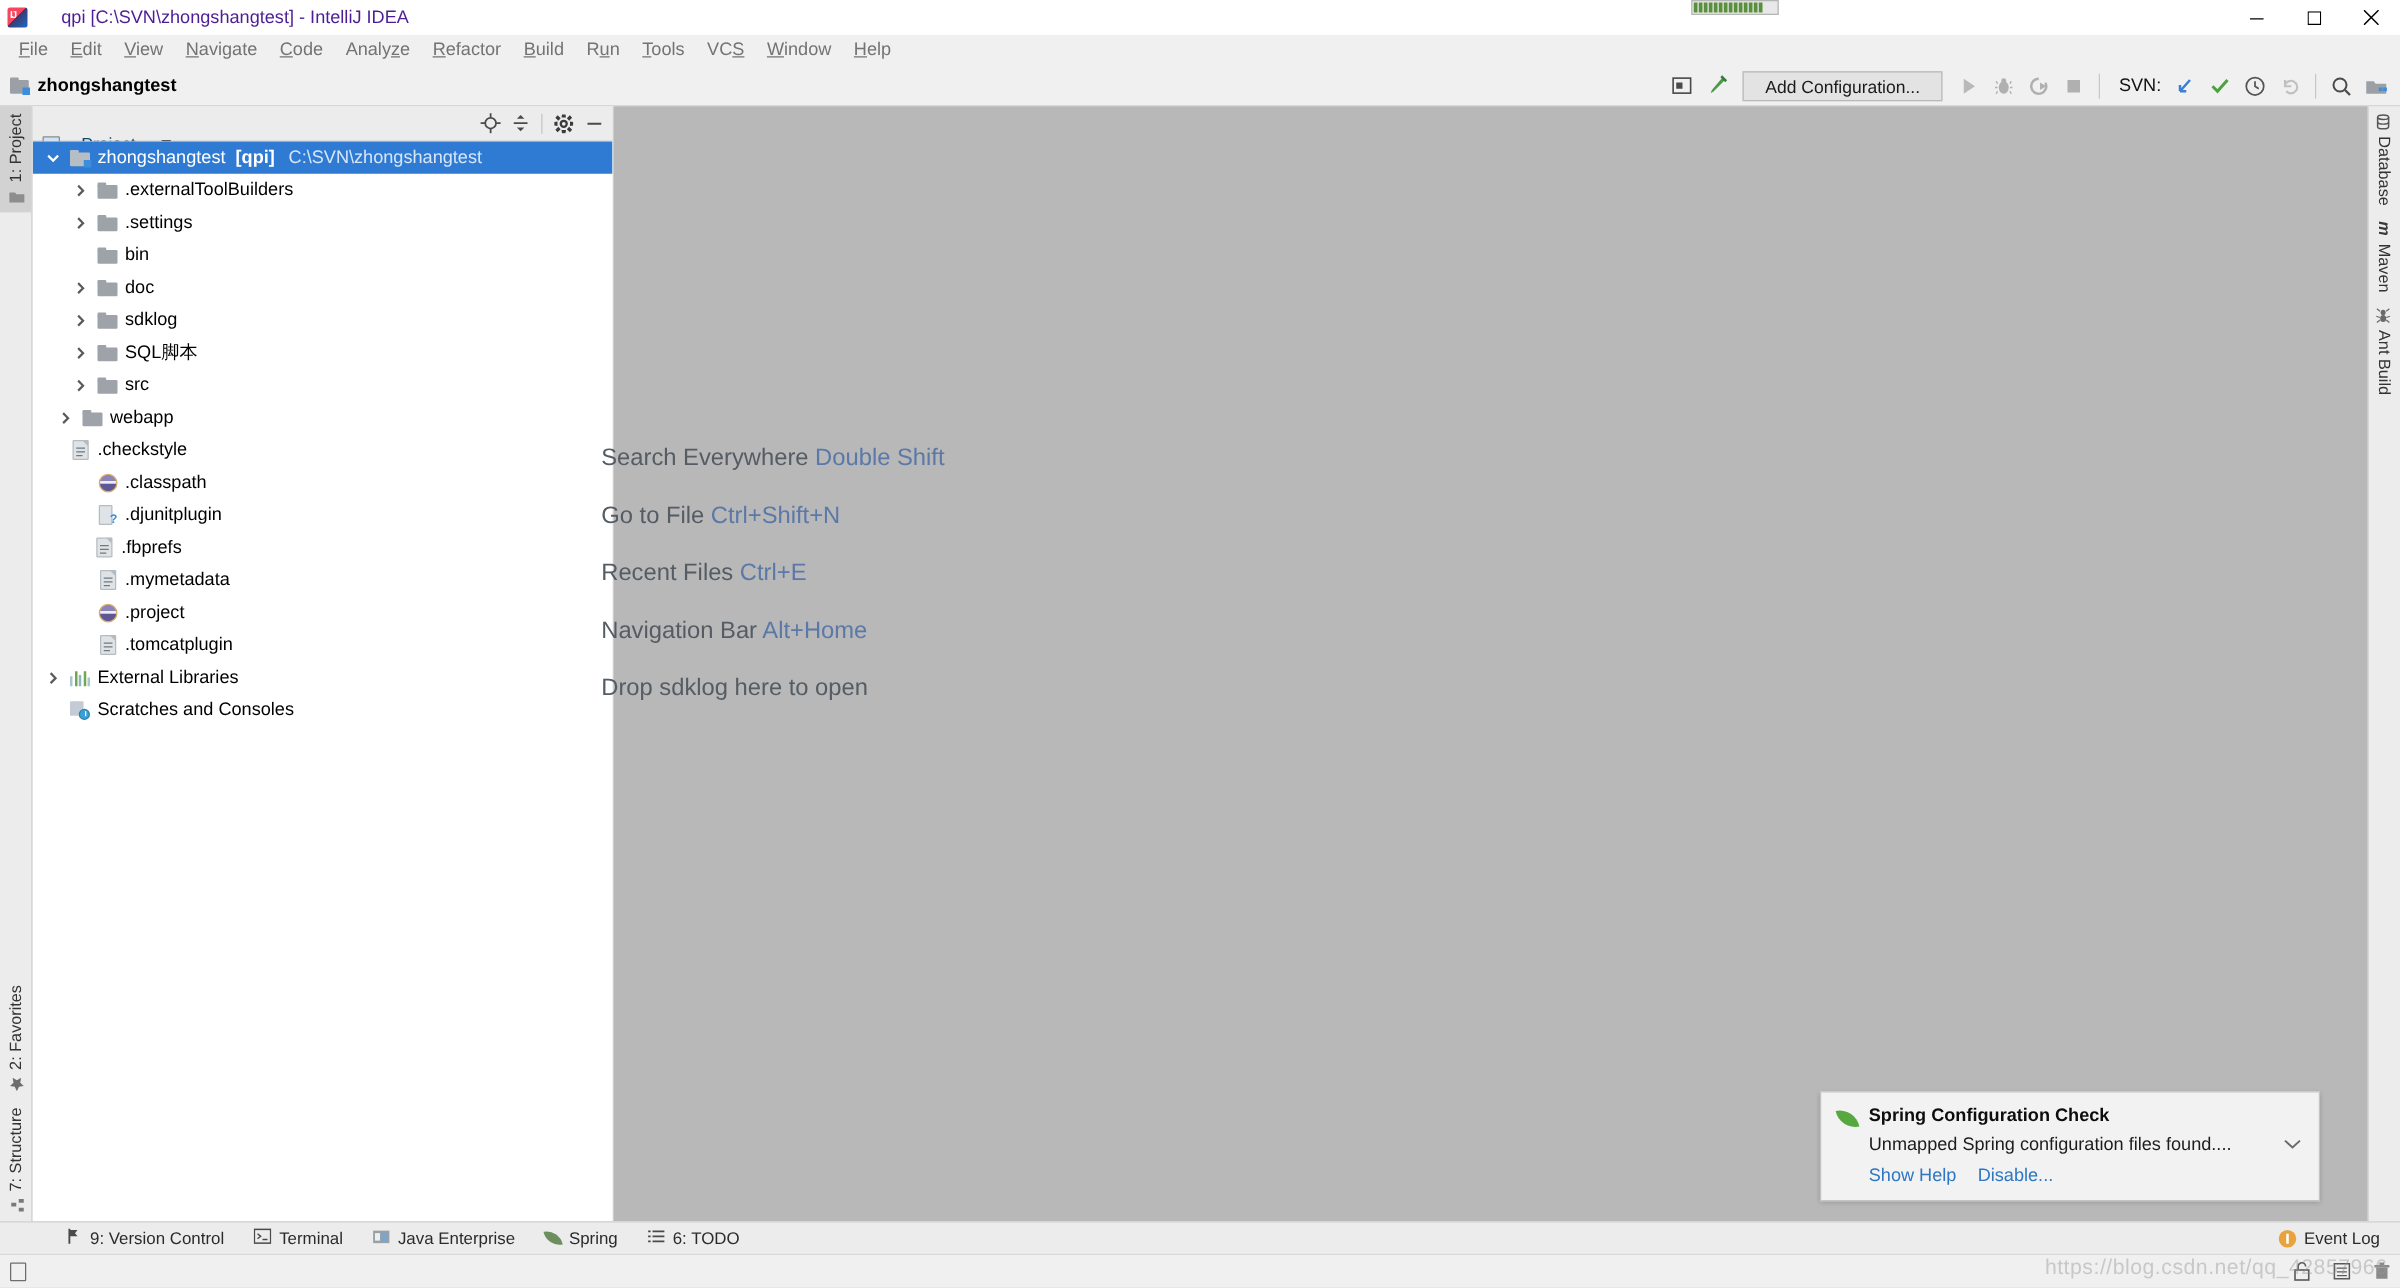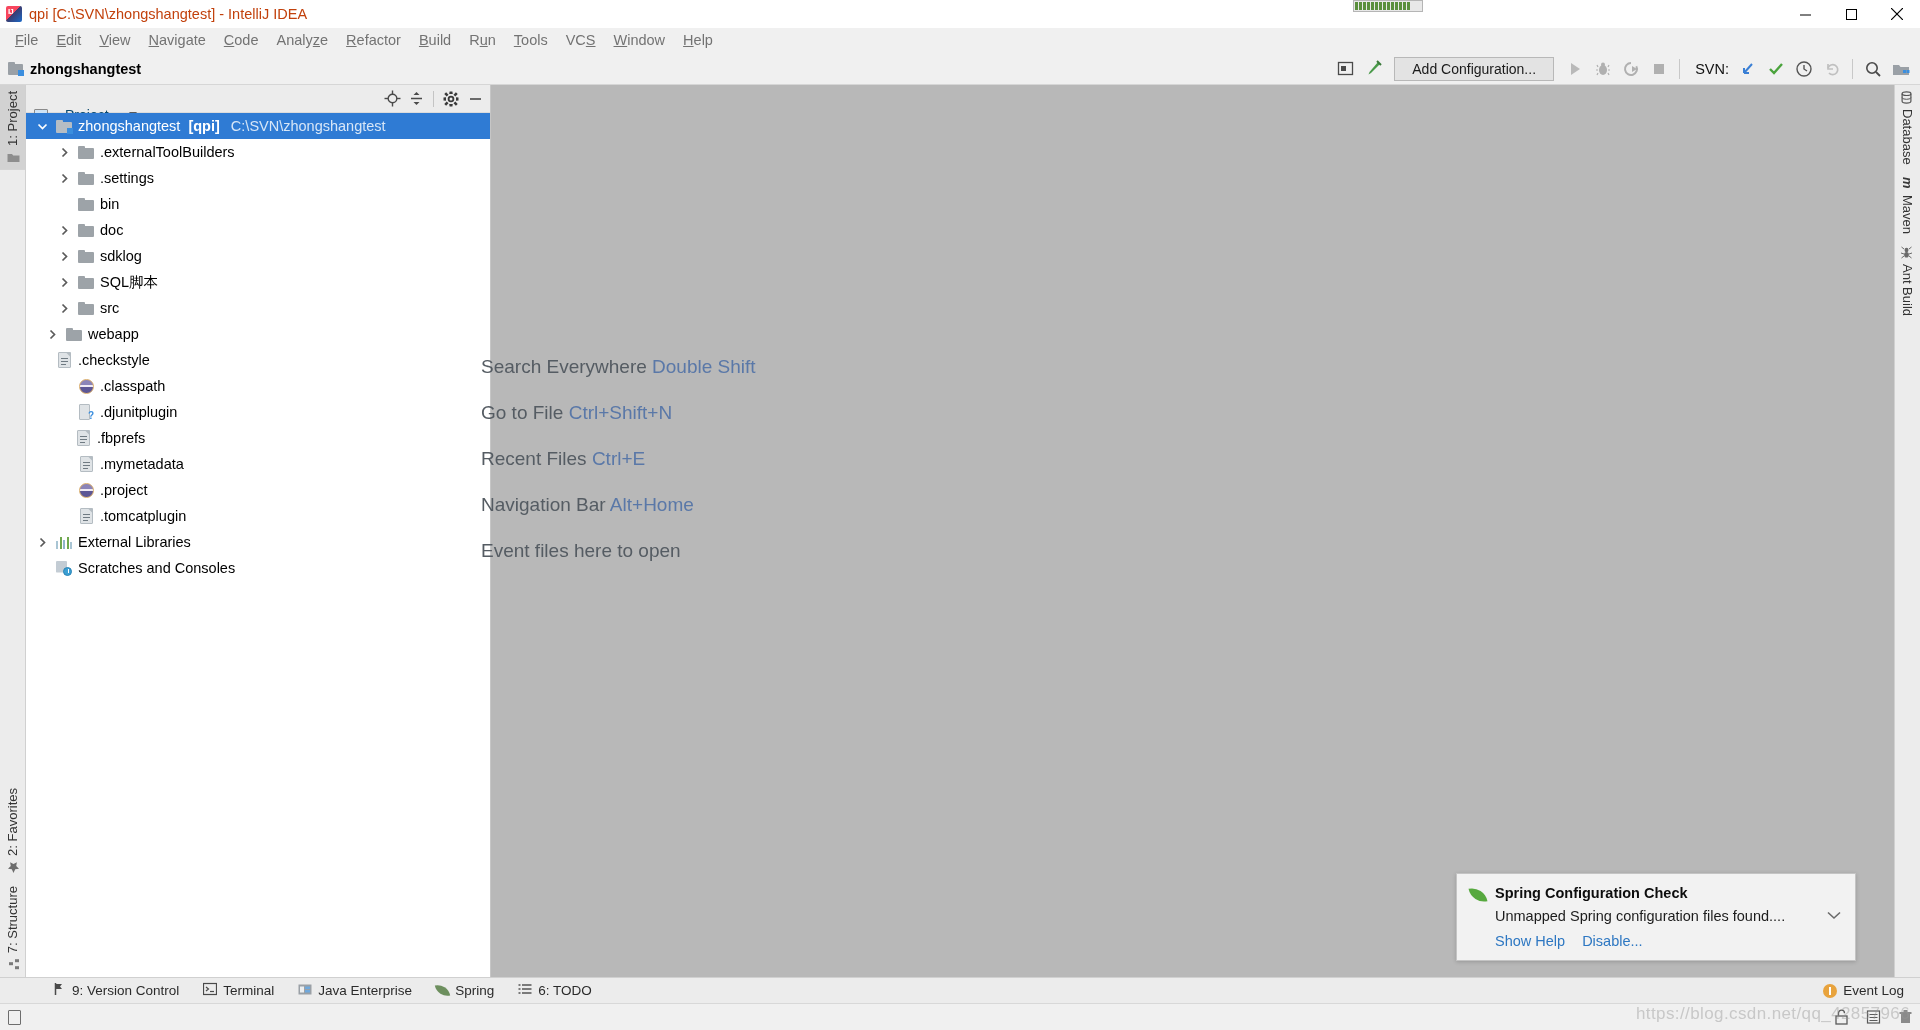--- a/index.html
+++ b/index.html
@@ -28,21 +28,21 @@
     width: 16px; height: 16px; margin-left: 6px; margin-right: 7px;
     background: linear-gradient(135deg,#f7455d 0%,#f7455d 45%,#3b3b6e 46%,#1b6ac9 100%);
     border-radius: 2px;
     position: relative; flex: 0 0 16px;
   }
   .titlebar .app-icon::after {
     content: "IJ"; position: absolute; left: 2px; top: 1px;
     font-size: 8px; color: #fff; font-weight: bold; letter-spacing: -1px;
   }
   .titlebar .title-text {
-    font-size: 14.5px; color: #c2410c; white-space: nowrap;
+    font-size: 14.5px; color: #4c1d95; white-space: nowrap; margin-left: 20px;
   }
   .win-controls { margin-left: auto; display: flex; height: 28px; }
   .win-btn {
     width: 46px; height: 28px;
     display: flex; align-items: center; justify-content: center;
     color: #000;
   }
   .win-btn svg { display: block; }
   .titlebar .upd-indicator {
     position: absolute; left: 1353px; top: 0px;
@@ -799,21 +799,21 @@
         </div>
         <div class="hint">
           <span>Recent Files</span>
           <span class="key">Ctrl+E</span>
         </div>
         <div class="hint">
           <span>Navigation Bar</span>
           <span class="key">Alt+Home</span>
         </div>
         <div class="hint">
-          <span>Event files here to open</span>
+          <span>Drop sdklog here to open</span>
         </div>
       </div>
 
       <div class="balloon">
         <span class="leaf"></span>
         <div class="bbody">
           <div class="btitle">Spring Configuration Check</div>
           <div class="btext">Unmapped Spring configuration files found....</div>
           <div class="blinks">
             <a href="#">Show Help</a>

